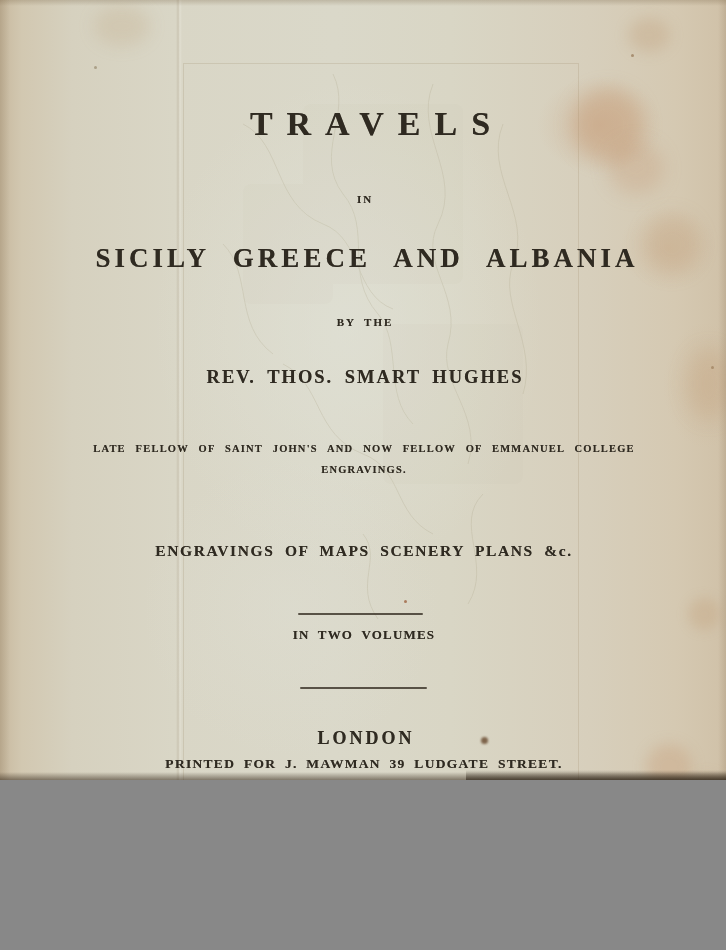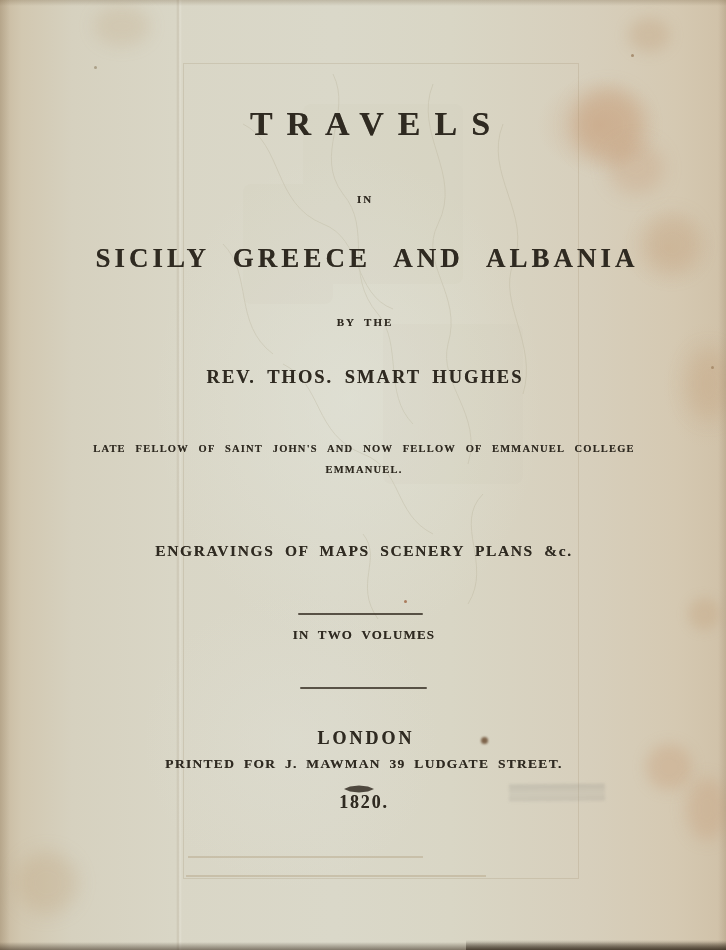--- a/index.html
+++ b/index.html
@@ -1,18 +1,18 @@
 <!DOCTYPE html>
 <html><head>
 <meta charset="utf-8">
 <style>
   html,body{margin:0;padding:0;background:#888;}
   .scan{
     position:relative;
-    width:726px;height:950px;
+    width:726px;height:780px;
     overflow:hidden;
     font-family:"Liberation Serif","DejaVu Serif",serif;
     background-color:#d8d4c4;
     background-image:
       radial-gradient(ellipse 90px 70px at 600px 125px, rgba(198,148,108,0.28), transparent 70%),
       radial-gradient(ellipse 70px 60px at 668px 248px, rgba(200,160,118,0.20), transparent 70%),
       radial-gradient(ellipse 60px 90px at 705px 385px, rgba(198,160,120,0.18), transparent 70%),
       radial-gradient(ellipse 260px 330px at 48% 42%, rgba(226,228,218,0.55), transparent 75%),
       radial-gradient(ellipse 200px 200px at 40% 78%, rgba(224,224,214,0.35), transparent 75%),
       linear-gradient(90deg,#c8b99f 0%,#d2c8b1 3%,#d6d1bf 10%,#d9d6c6 24%,#dad8c9 46%,#d9d6c5 62%,#d7cfbc 81%,#d5c9b2 93%,#d0c1a8 100%);
@@ -137,21 +137,21 @@
   <div class="showthrough-line stl-2"></div>
 
   <div class="textline t-title">TRAVELS</div>
   <div class="textline t-connector">IN</div>
   <div class="textline t-subtitle">SICILY GREECE AND ALBANIA</div>
   <div class="textline t-byline">BY THE</div>
   <div class="textline t-author">REV. THOS. SMART HUGHES</div>
 
   <div class="textline t-credentials">
     <div>LATE FELLOW OF SAINT JOHN'S AND NOW FELLOW OF EMMANUEL COLLEGE</div>
-    <div>EMMANUEL.</div>
+    <div>ENGRAVINGS.</div>
   </div>
 
   <div class="textline t-illus2">ENGRAVINGS OF MAPS SCENERY PLANS &amp;c.</div>
 
   <div class="rule rule-top"></div>
   <div class="textline t-volumes">IN TWO VOLUMES</div>
   <div class="rule rule-bottom"></div>
 
   <div class="textline t-city">LONDON</div>
   <div class="textline t-publisher">PRINTED FOR J. MAWMAN 39 LUDGATE STREET.</div>

